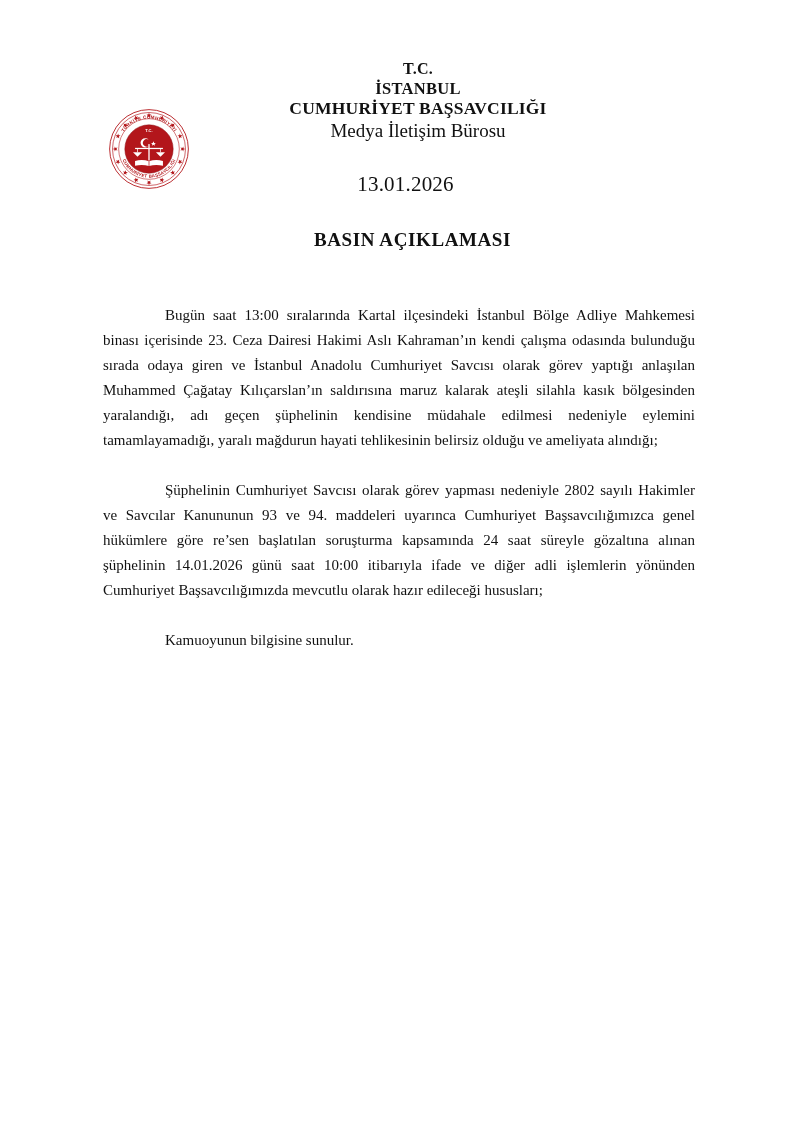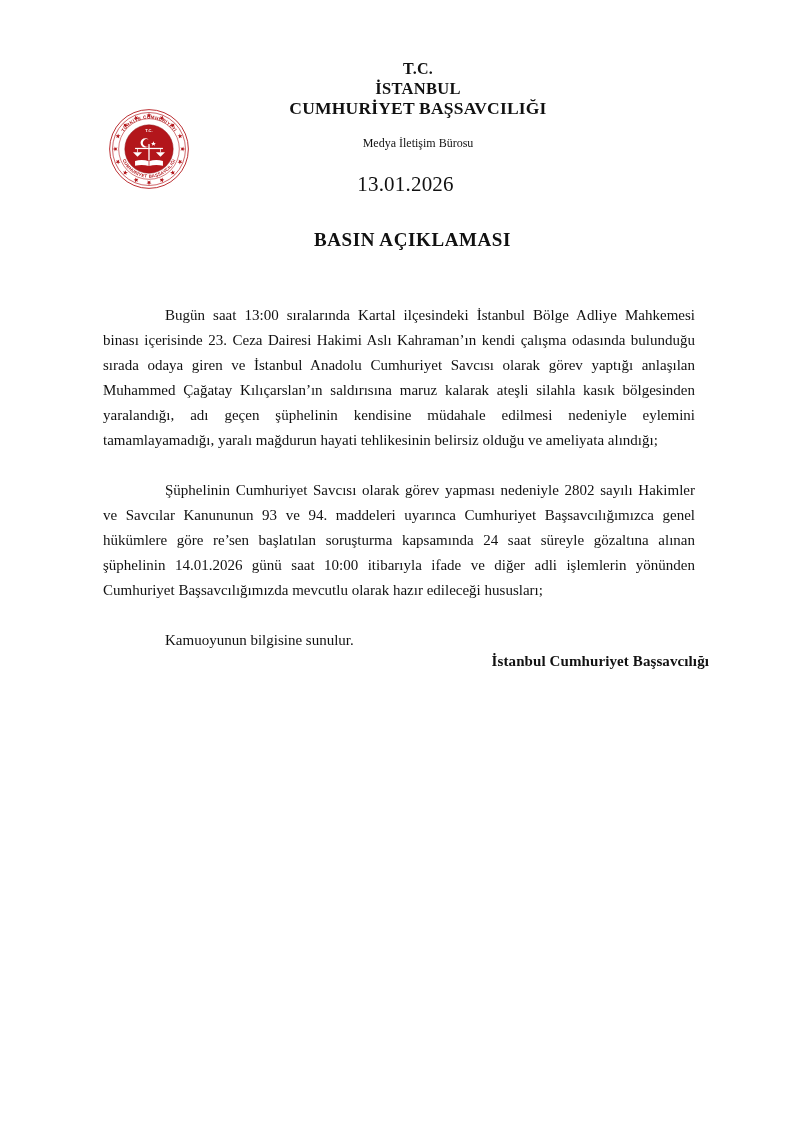--- a/index.html
+++ b/index.html
@@ -61,23 +61,23 @@
     font-size: 16.5px;
     font-weight: bold;
     letter-spacing: 0.3px;
   }
   .header-line-3 {
     font-size: 17.5px;
     font-weight: bold;
     letter-spacing: 0.2px;
   }
   .header-line-4 {
-    font-size: 12px;
+    font-size: 19px;
     font-weight: normal;
-    margin-top: 17px;
+    margin-top: 1px;
   }
 
   
   .doc-date {
     position: absolute;
     left: 103px;
     top: 172px;
     width: 605px;
     text-align: center;
     font-size: 21px;
@@ -252,15 +252,14 @@
   <div class="doc-date">13.01.2026</div>
 
   <div class="doc-title">BASIN AÇIKLAMASI</div>
 
   <div class="body-block">
     <p class="para">Bugün saat 13:00 sıralarında Kartal ilçesindeki İstanbul Bölge Adliye Mahkemesi binası içerisinde 23. Ceza Dairesi Hakimi Aslı Kahraman’ın kendi çalışma odasında bulunduğu sırada odaya giren ve İstanbul Anadolu Cumhuriyet Savcısı olarak görev yaptığı anlaşılan Muhammed Çağatay Kılıçarslan’ın saldırısına maruz kalarak ateşli silahla kasık bölgesinden yaralandığı, adı geçen şüphelinin kendisine müdahale edilmesi nedeniyle eylemini tamamlayamadığı, yaralı mağdurun hayati tehlikesinin belirsiz olduğu ve ameliyata alındığı;</p>
     <p class="para">Şüphelinin Cumhuriyet Savcısı olarak görev yapması nedeniyle 2802 sayılı Hakimler ve Savcılar Kanununun 93 ve 94. maddeleri uyarınca Cumhuriyet Başsavcılığımızca genel hükümlere göre re’sen başlatılan soruşturma kapsamında 24 saat süreyle gözaltına alınan şüphelinin 14.01.2026 günü saat 10:00 itibarıyla ifade ve diğer adli işlemlerin yönünden Cumhuriyet Başsavcılığımızda mevcutlu olarak hazır edileceği hususları;</p>
     <p class="closing">Kamuoyunun bilgisine sunulur.</p>
   </div>
 
-  <div class="signature">İstanbul Cumhuriyet Başsavcılığı</div>
 
 </div>
 
 </body></html>

